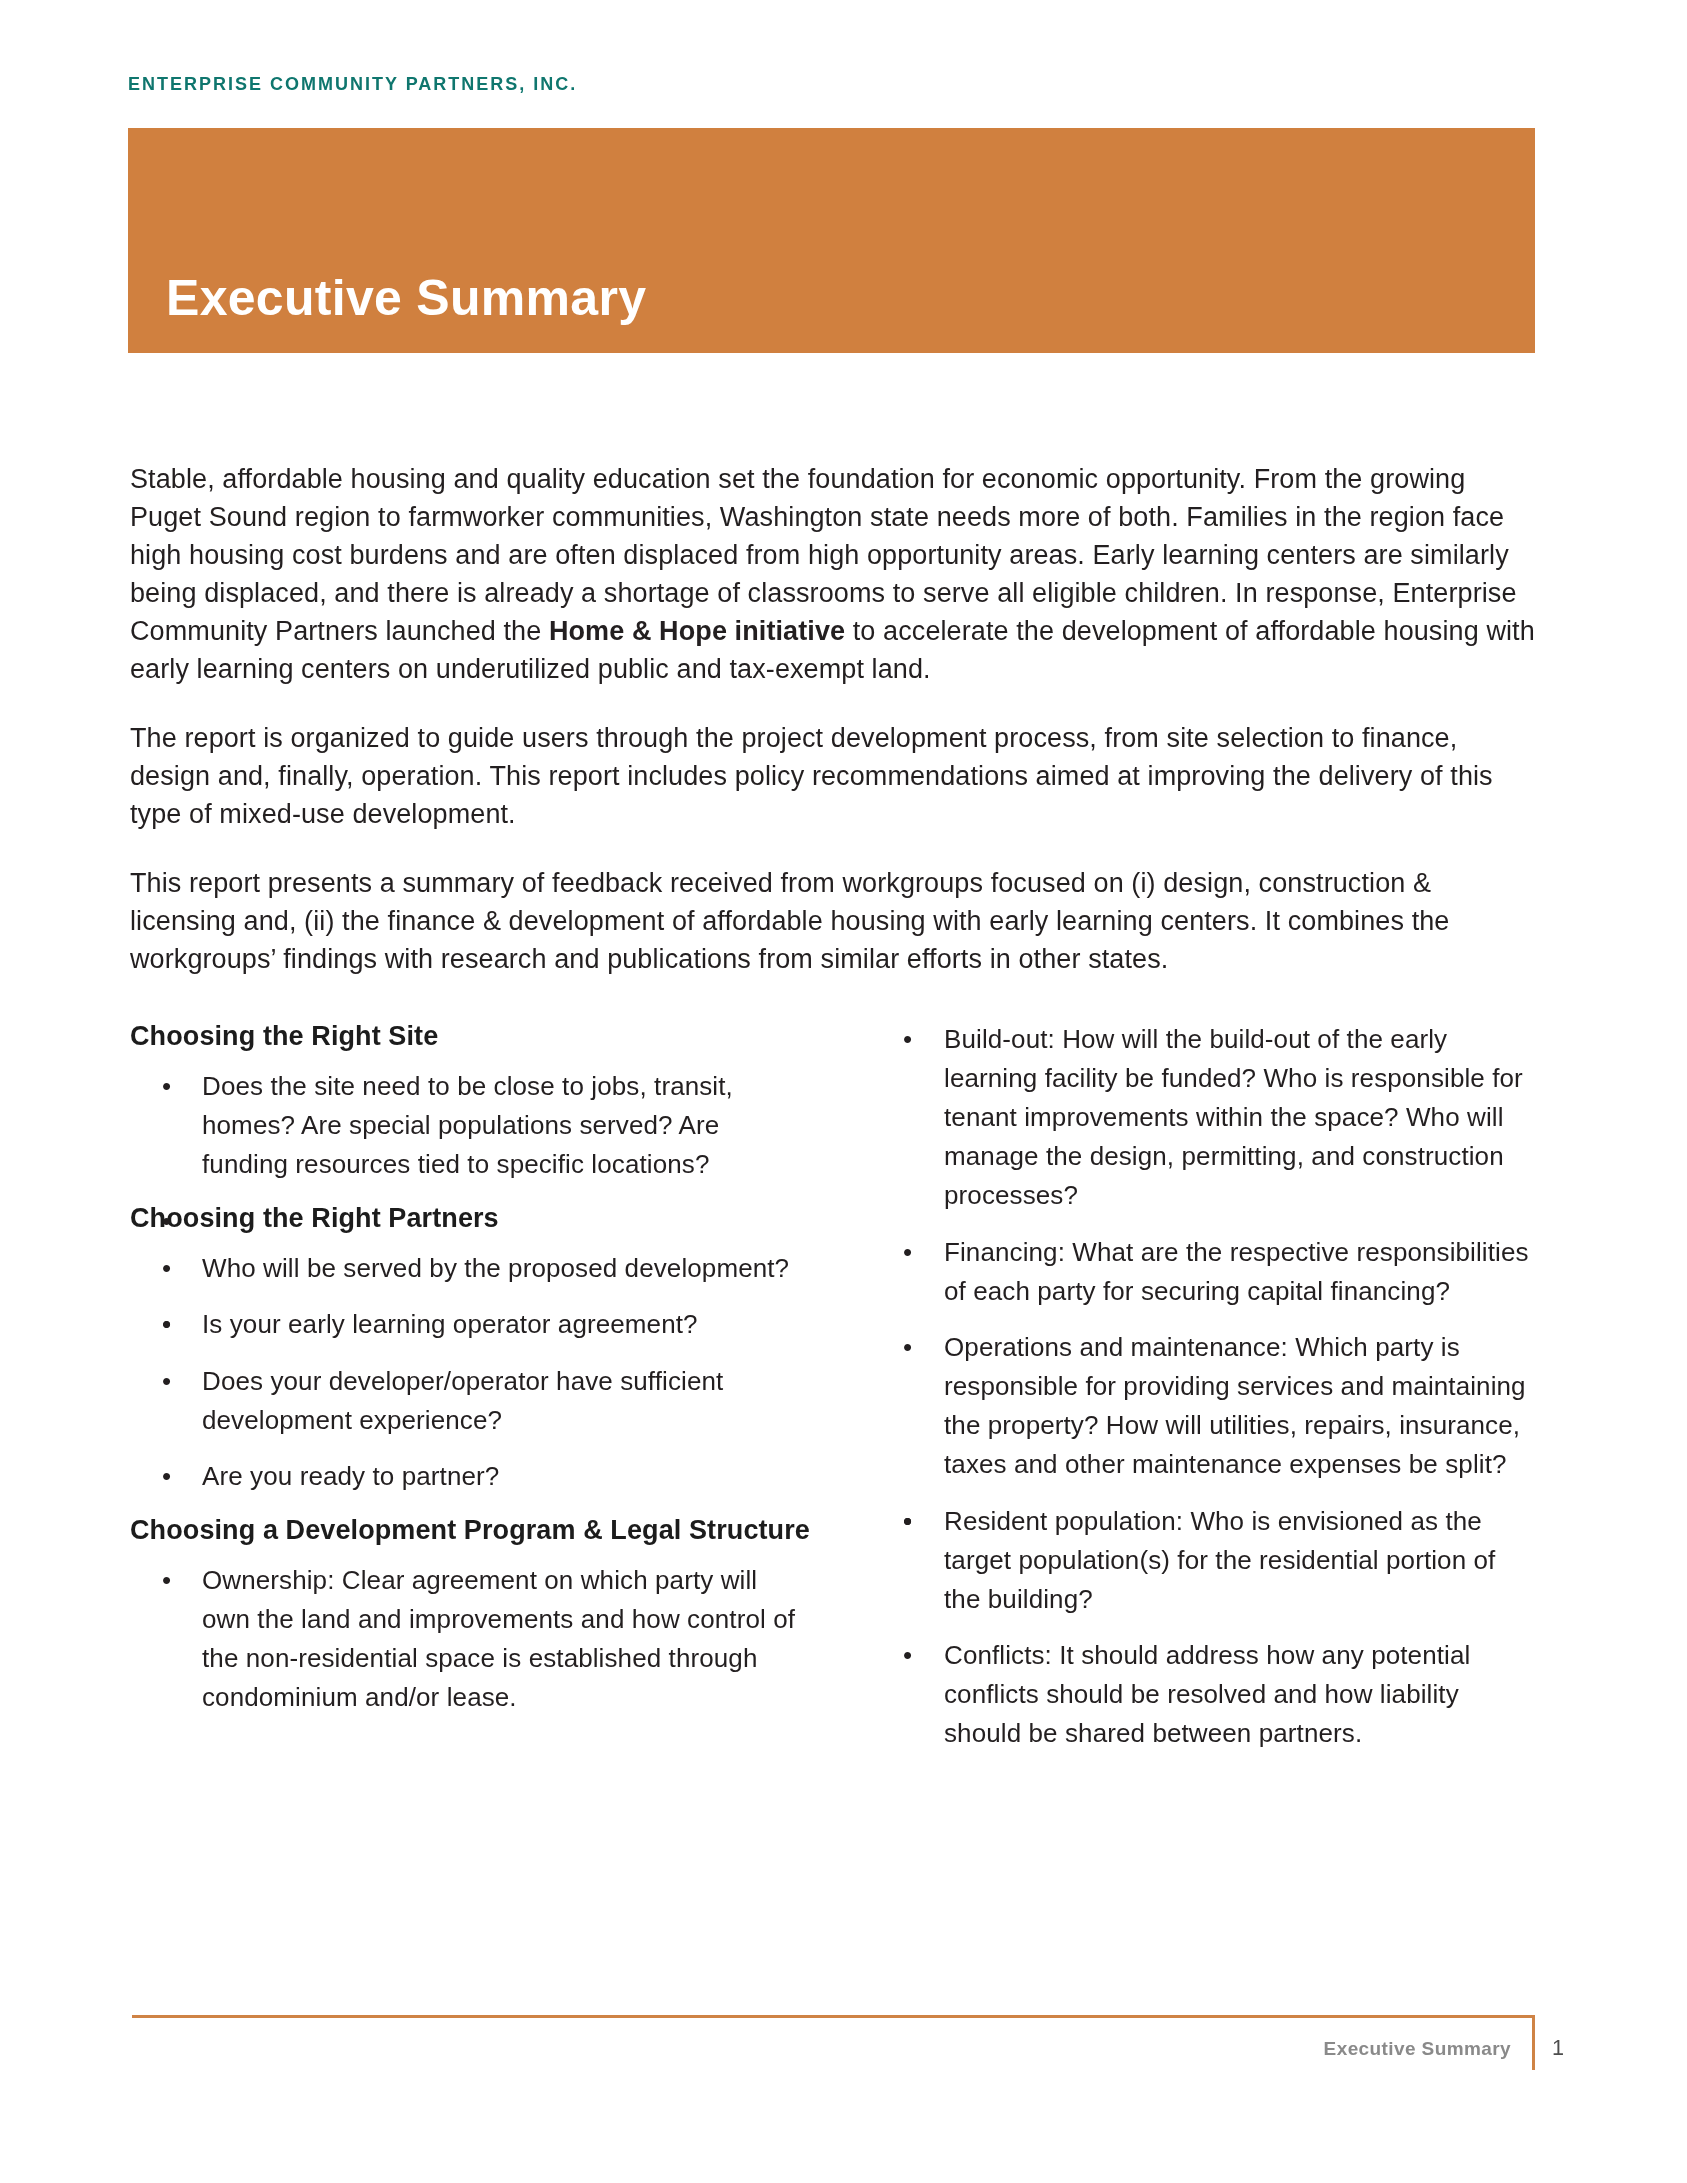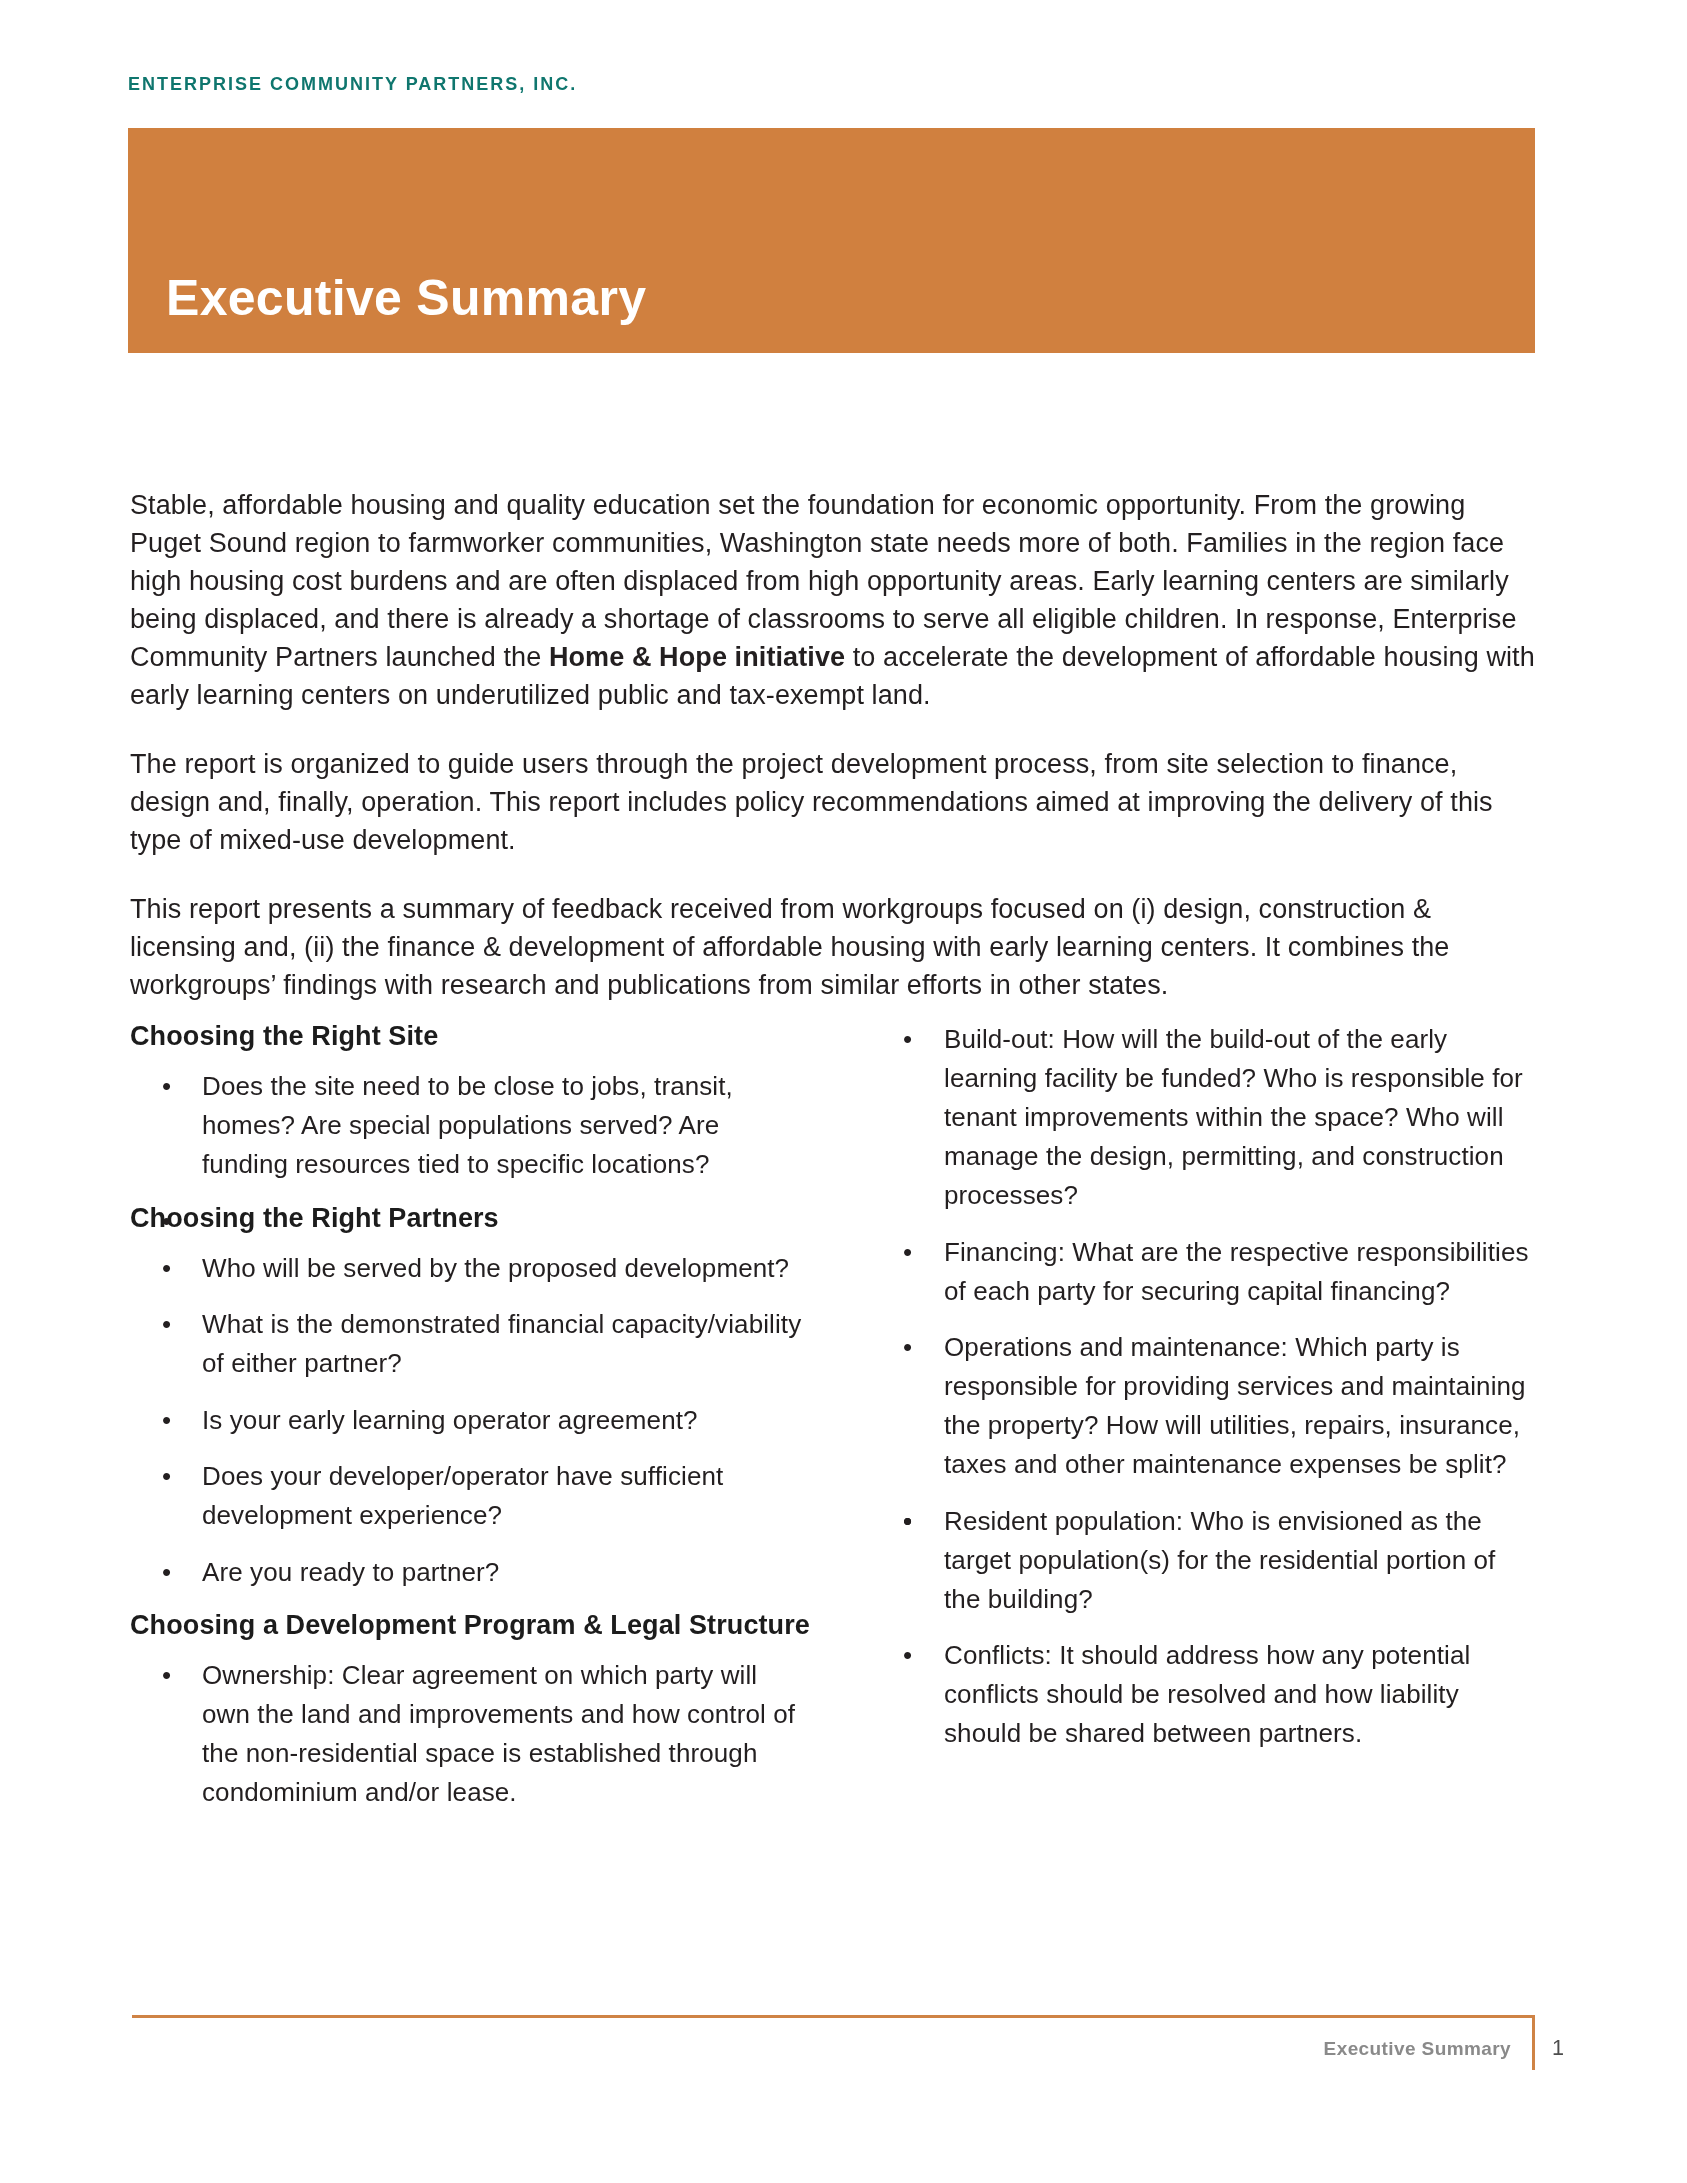--- a/index.html
+++ b/index.html
@@ -52,21 +52,21 @@
     font-weight: bold;
     color: #ffffff;
     letter-spacing: 0.3px;
     white-space: nowrap;
   }
 
   
   .prose {
     position: absolute;
     left: 130px;
-    top: 486px;
+    top: 460px;
     width: 1407px;
   }
   .prose p {
     margin: 0 0 31px 0;
     font-size: 27px;
     line-height: 38px;
     color: #231f20;
     letter-spacing: 0.1px;
   }
   .prose p b { font-weight: bold; }
@@ -192,21 +192,20 @@
       </ul>
 
       <h2 class="section-head spacer-head">Choosing the Right Partners</h2>
       <ul class="bullets">
         <li>
           <span class="bullet-dot">•</span>
           <span>Who will be served by the proposed development?</span>
         </li>
         <li>
           <span class="bullet-dot">•</span>
-          <span>What is the demonstrated financial capacity/viability of either partner?</span>
         </li>
         <li>
           <span class="bullet-dot">•</span>
           <span>Is your early learning operator agreement?</span>
         </li>
         <li>
           <span class="bullet-dot">•</span>
           <span>Does your developer/operator have sufficient development experience?</span>
         </li>
         <li>

